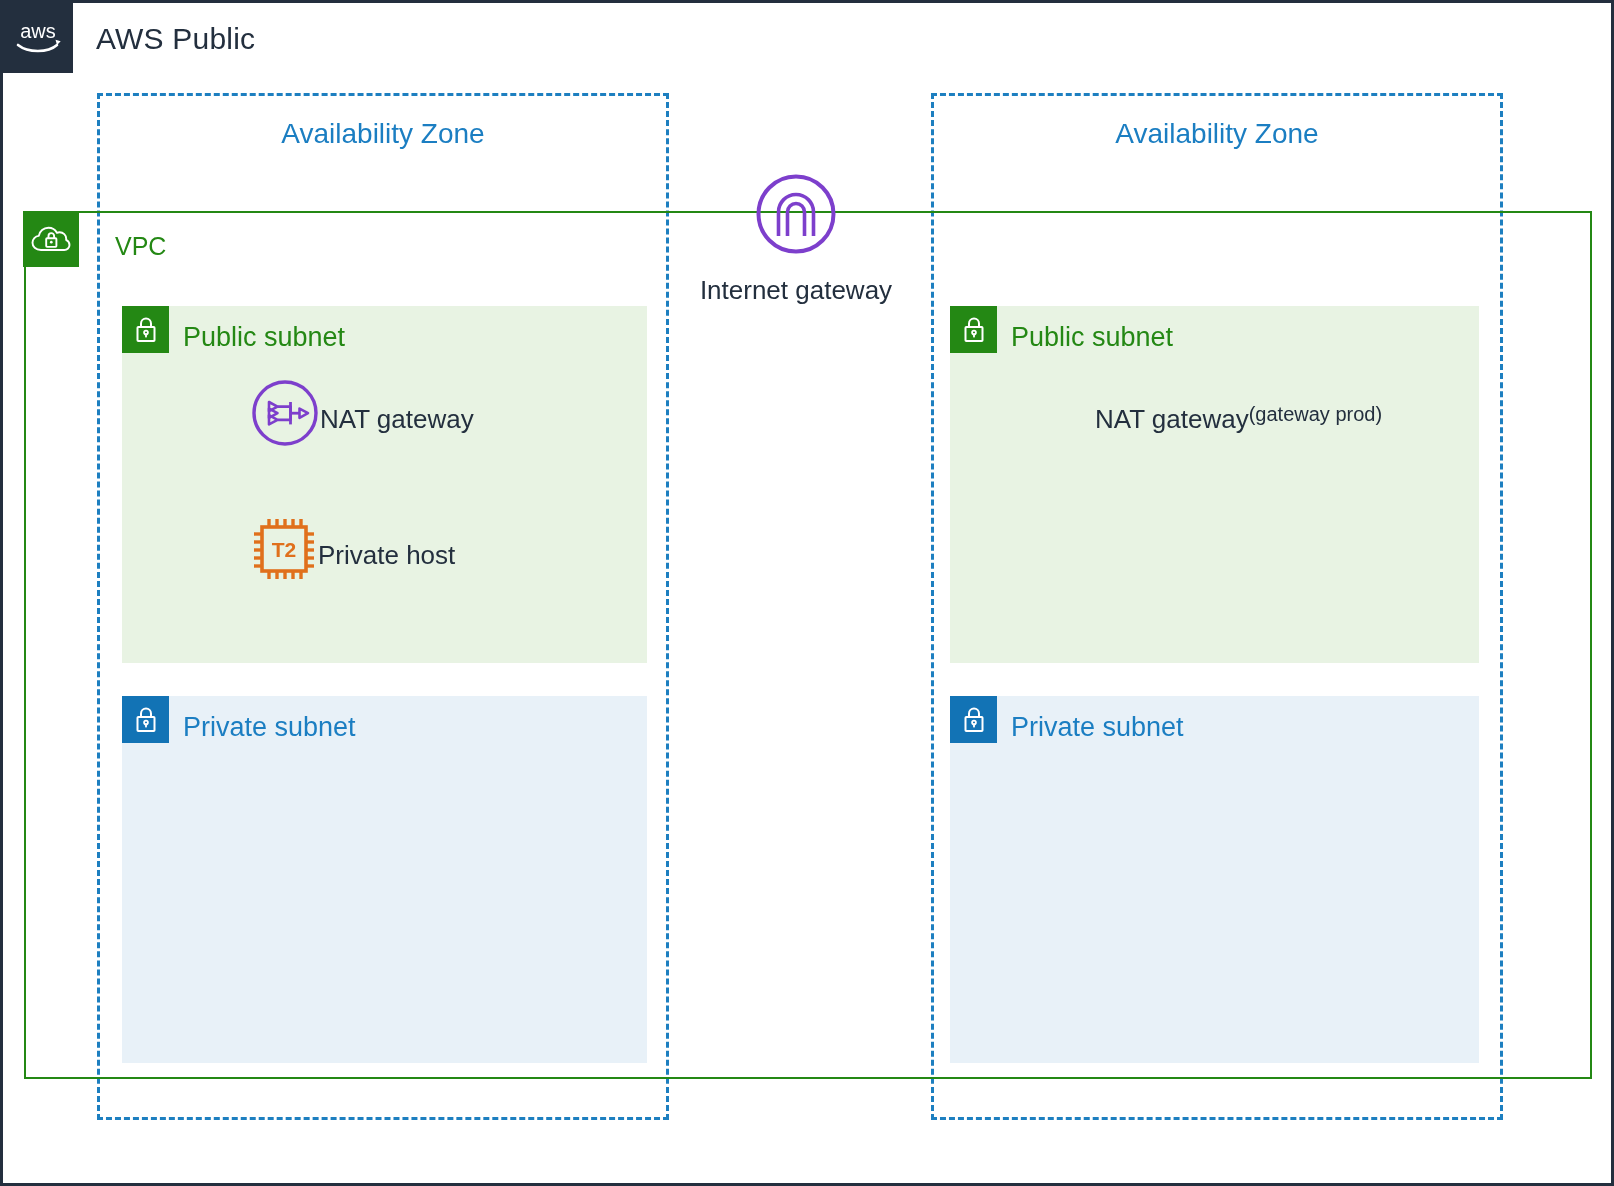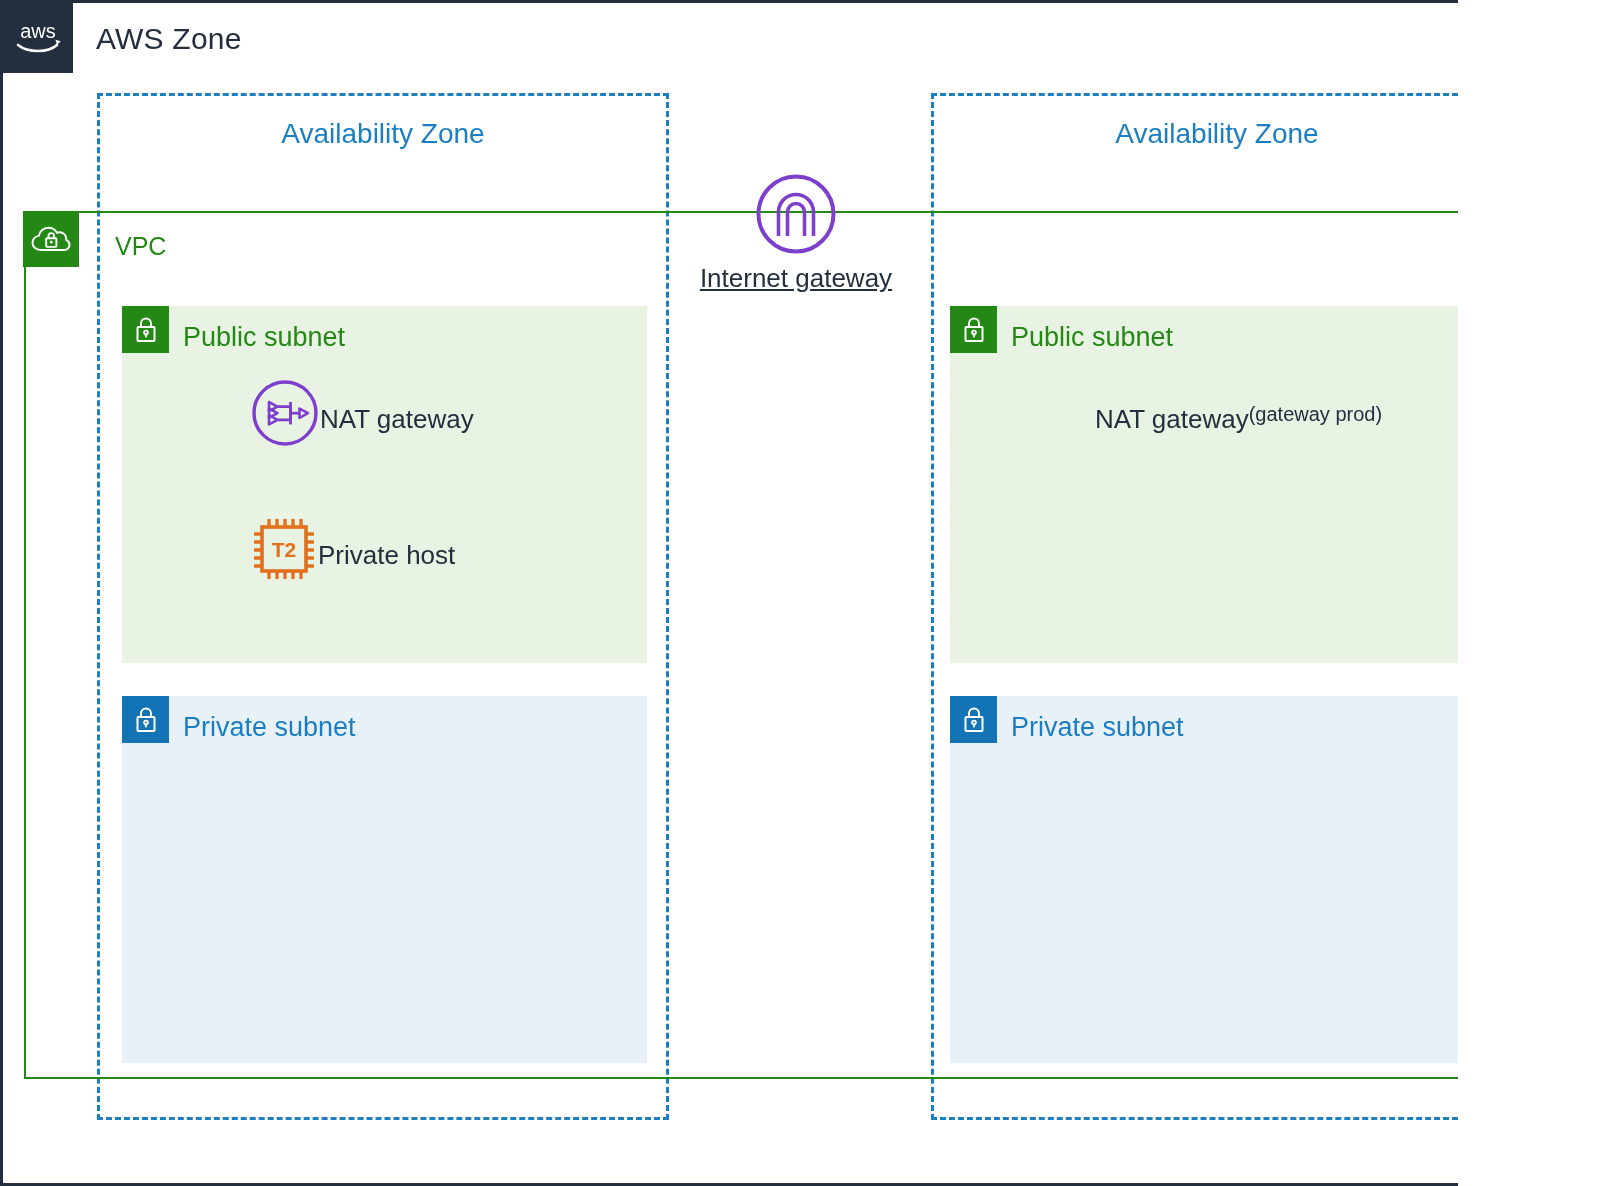--- a/index.html
+++ b/index.html
@@ -5,21 +5,21 @@
   html, body {
     margin: 0;
     padding: 0;
     background: #ffffff;
   }
   body {
     font-family: "Liberation Sans", sans-serif;
   }
   #canvas {
     position: relative;
-    width: 1458px;
+    width: 1614px;
     height: 1186px;
     background: #ffffff;
     overflow: hidden;
   }
 
   
   .cloud-border {
     position: absolute;
     left: 0px;
     top: 0px;
@@ -169,40 +169,40 @@
   
   #igw {
     position: absolute;
     left: 665px;
     top: 172px;
     width: 262px;
     display: flex;
     flex-direction: column;
     align-items: center;
   }
-  #igw .node-label { margin-top: 8px; text-decoration: underline; }
+  #igw .node-label { margin-top: 20px; }
 
   .icon-svg { display: block; }
 </style>
 </head>
 <body>
 
 <div id="canvas">
 
   <div class="cloud-border"></div>
 
   <div class="aws-logo-box">
     <svg class="icon-svg" width="52" height="34" viewBox="0 0 52 34" aria-hidden="true">
       <text x="26" y="17" text-anchor="middle" font-family="Liberation Sans, sans-serif" font-size="20" fill="#ffffff">aws</text>
       <path d="M6 24 C16 32, 36 32, 45 24" stroke="#ffffff" stroke-width="2.6" fill="none" stroke-linecap="round"></path>
       <path d="M45 24 l-1.5 -5.2 l5.2 1.4 z" fill="#ffffff"></path>
     </svg>
   </div>
 
-  <div class="cloud-title">AWS Zone</div>
+  <div class="cloud-title">AWS Public</div>
 
   <div class="az" id="az-left">
     <div class="az-label">Availability Zone</div>
   </div>
 
   <div class="az" id="az-right">
     <div class="az-label">Availability Zone</div>
   </div>
 
   <div class="vpc-border"></div>

